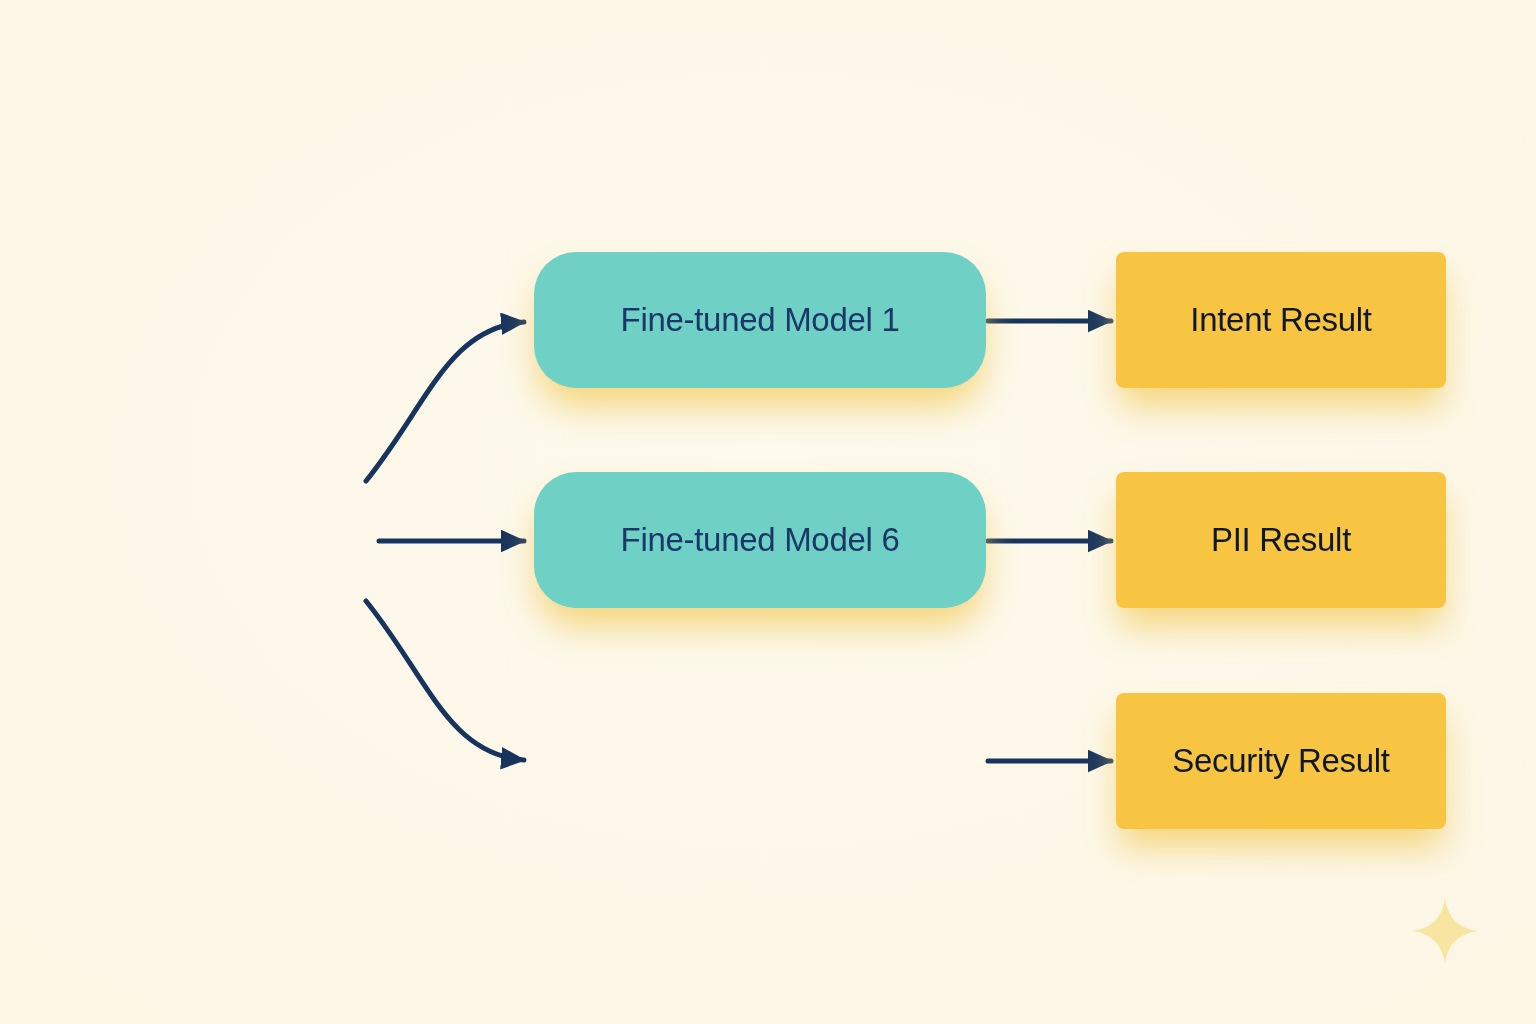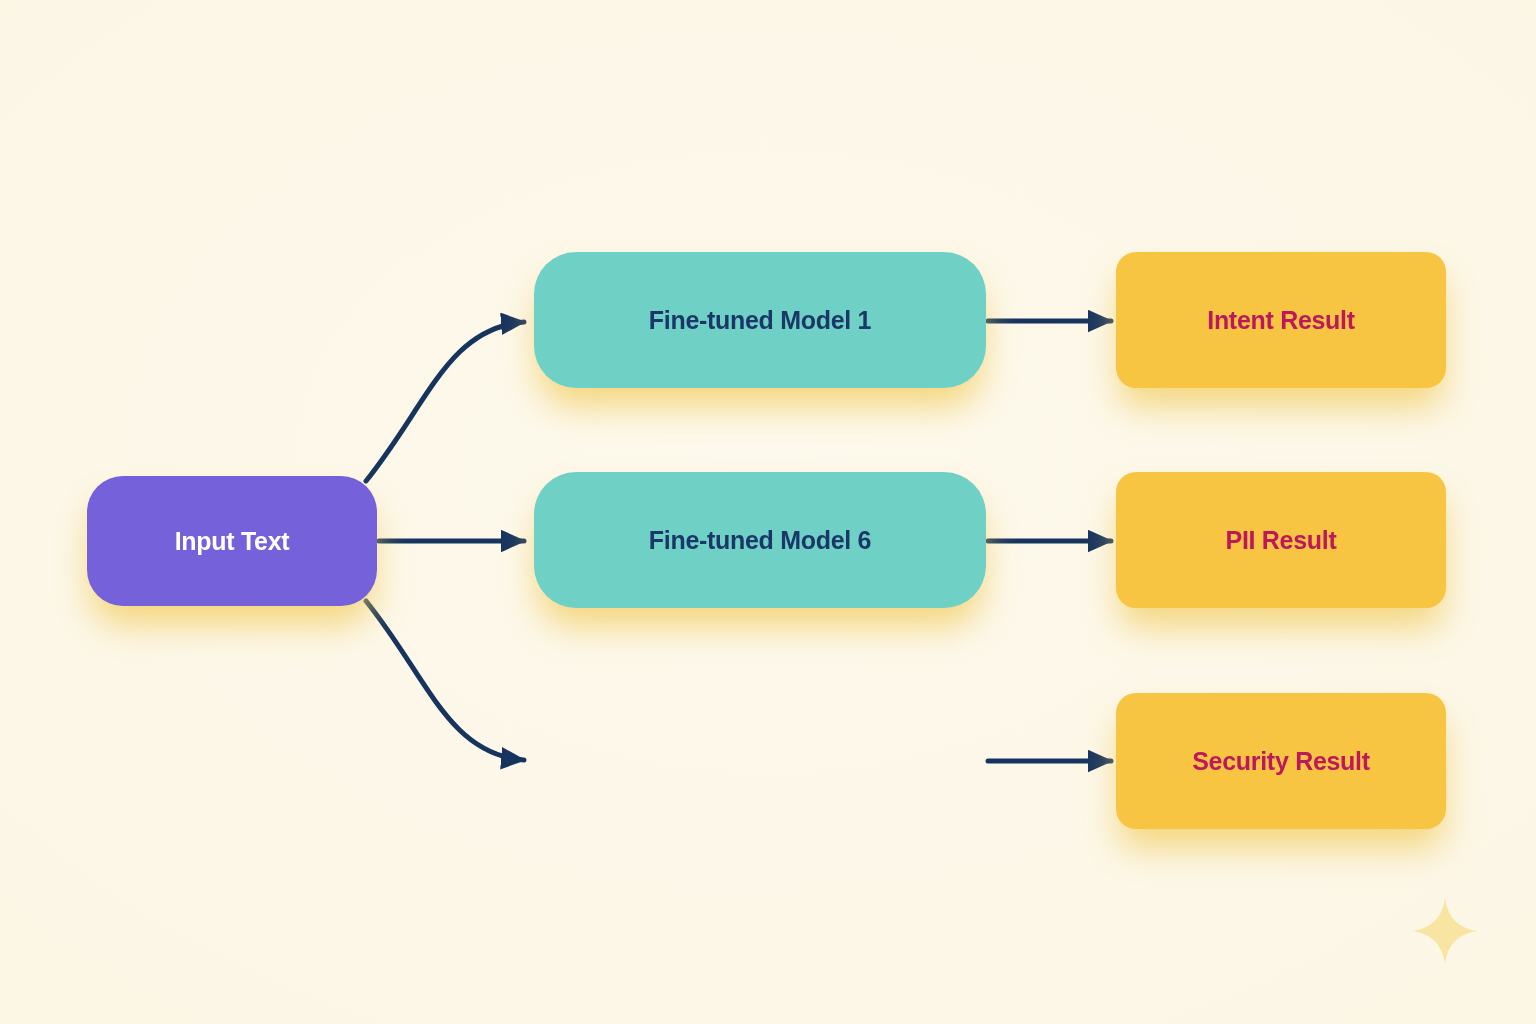--- a/index.html
+++ b/index.html
@@ -24,22 +24,22 @@
     top: 0;
     width: 1536px;
     height: 1024px;
     pointer-events: none;
   }
   .node {
     position: absolute;
     display: flex;
     align-items: center;
     justify-content: center;
-    font-weight: bold;
-    font-size: 25px;
+    font-weight: normal;
+    font-size: 33px;
     letter-spacing: -0.3px;
     text-align: center;
     box-shadow: 0 22px 34px -4px rgba(243, 205, 96, 0.8);
   }
   .node-input {
     left: 87px;
     top: 476px;
     width: 290px;
     height: 130px;
     background: #7561DA;
@@ -52,22 +52,22 @@
     height: 136px;
     background: #6FD1C5;
     color: #1B3768;
     border-radius: 42px;
   }
   .node-result {
     left: 1116px;
     width: 330px;
     height: 136px;
     background: #F8C542;
-    color: #be185d;
-    border-radius: 20px;
+    color: #0f172a;
+    border-radius: 8px;
   }
   .row-1 { top: 252px; }
   .row-2 { top: 472px; }
   .row-3 { top: 693px; }
   .sparkle {
     position: absolute;
     left: 1412px;
     top: 898px;
     width: 66px;
     height: 66px;
@@ -87,23 +87,20 @@
     <g stroke="#16345E" stroke-width="5" fill="none" stroke-linecap="round">
       <path d="M 366 481 C 428 404, 448 328, 524 322" marker-end="url(#arrowhead)"></path>
       <path d="M 379 541 L 524 541" marker-end="url(#arrowhead)"></path>
       <path d="M 366 601 C 428 678, 448 754, 524 760" marker-end="url(#arrowhead)"></path>
       <path d="M 988 321 L 1111 321" marker-end="url(#arrowhead)"></path>
       <path d="M 988 541 L 1111 541" marker-end="url(#arrowhead)"></path>
       <path d="M 988 761 L 1111 761" marker-end="url(#arrowhead)"></path>
     </g>
   </svg>
 
-  <div class="node node-input">
-    <span>Input Text</span>
-  </div>
 
   <div class="node node-model row-1">
     <span>Fine-tuned Model 1</span>
   </div>
   <div class="node node-model row-2">
     <span>Fine-tuned Model 6</span>
   </div>
 
   <div class="node node-result row-1">
     <span>Intent Result</span>

